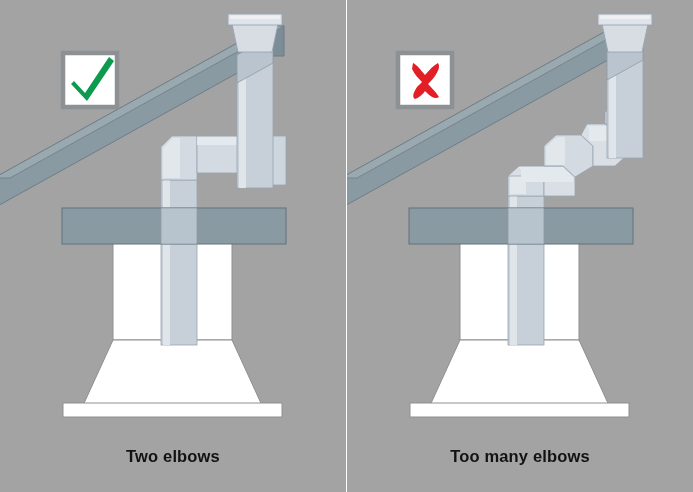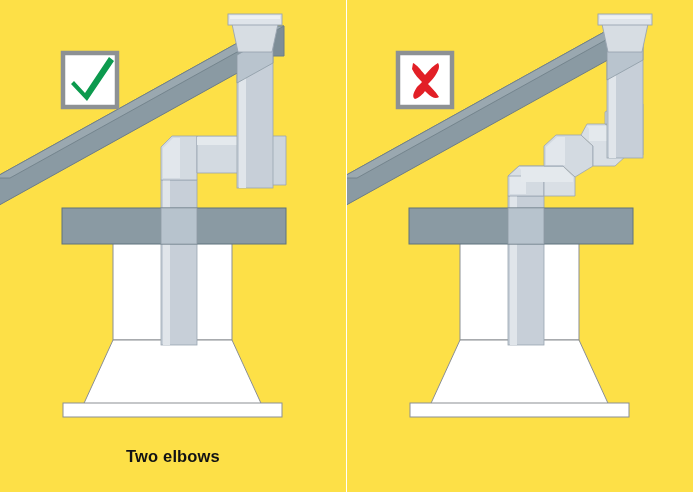--- a/index.html
+++ b/index.html
@@ -12,21 +12,21 @@
   body {
     width: 693px;
     height: 492px;
     font-family: "Liberation Sans", sans-serif;
     overflow: hidden;
   }
   #stage {
     position: relative;
     width: 693px;
     height: 492px;
-    background: #fde047;
+    background: #a3a3a3;
   }
   .panel {
     position: absolute;
     top: 0;
     width: 346px;
     height: 492px;
   }
   #panel-good { left: 0; }
   #panel-bad  { left: 347px; }
 
@@ -223,15 +223,16 @@
                    C45 16 44 20 40 26 C37 30 35 32 33 34
                    C36 37 40 41 44 47 C41 49 37 48 32 43
                    C31 42 30 41 30 41
                    C28 44 24 48 20 49 C17 47 18 43 22 37
                    C24 35 26 33 27 32
                    C24 29 20 25 17 19 Z"></path>
         </g>
       </svg>
     </div>
 
+    <div class="caption">Too many elbows</div>
   </div>
 
 </div>
 
 </body></html>

